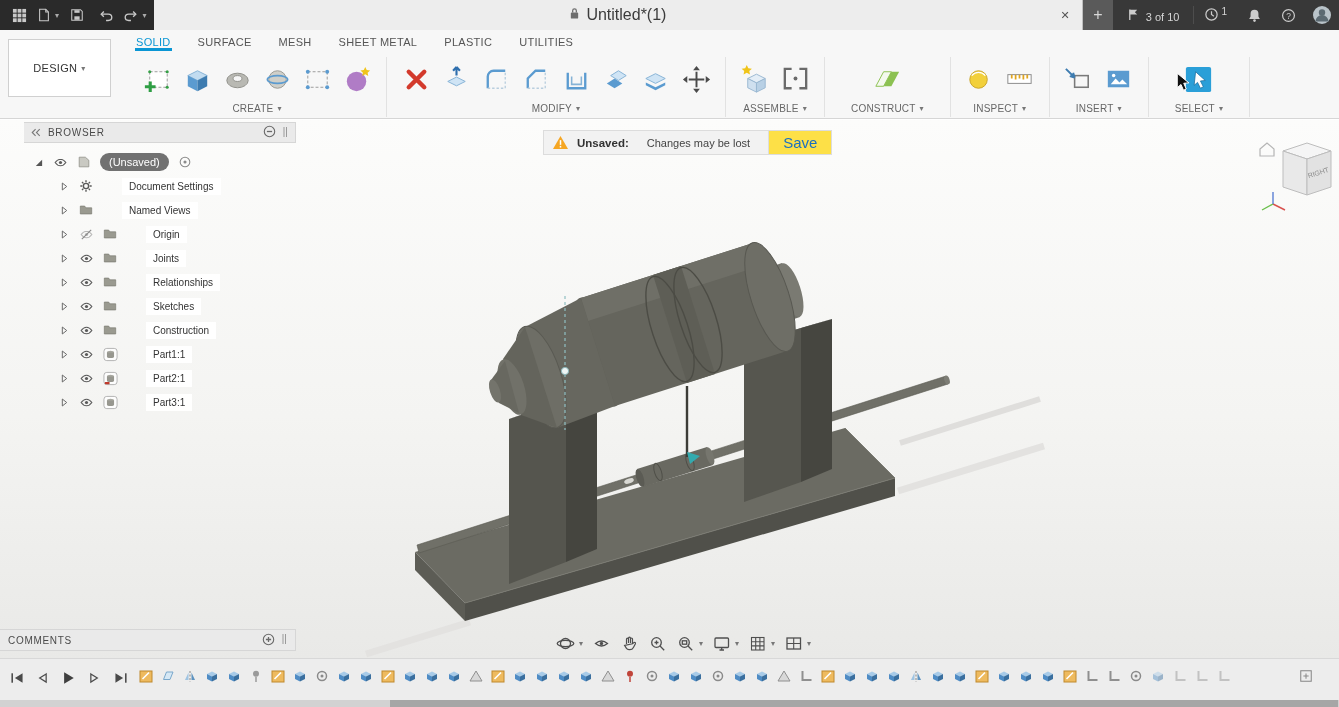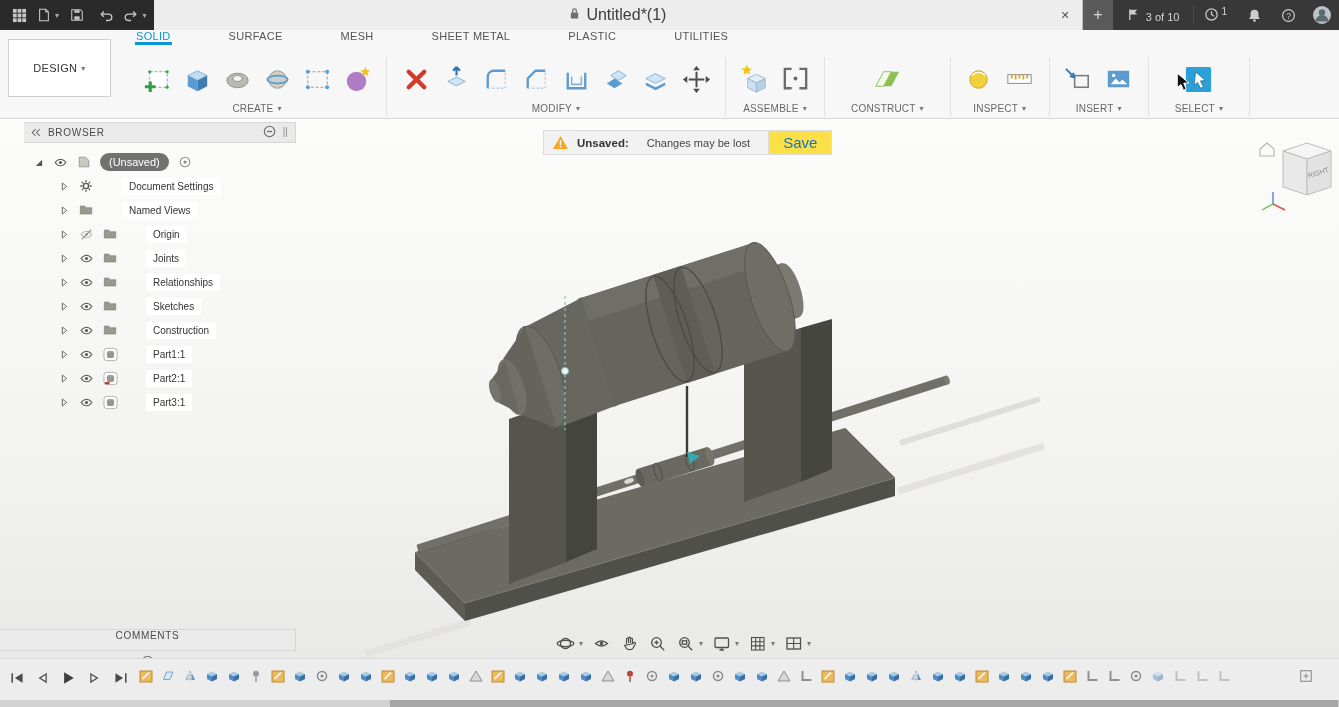--- a/index.html
+++ b/index.html
@@ -20,21 +20,21 @@
   .tb-plus::before{content:"+";color:#d8d8d8;font-size:16px;line-height:1;}
   .tb-docs{display:flex;align-items:flex-end;gap:6px;color:#d5d5d5;font-size:11px;padding:0 14px;}
   .tb-sep{width:1px;height:18px;background:#4d4d4d;align-self:center;}
   .tb-group{display:flex;align-items:center;gap:2px;padding:0 10px;color:#d5d5d5;}
   .tb-group .badge{font-size:10px;position:relative;top:-4px;color:#d5d5d5;}
   .tb-btn2{width:34px;height:30px;display:flex;align-items:center;justify-content:center;}
 
   
   #toolbar{position:relative;height:89px;background:#f7f7f7;border-bottom:1px solid #d6d6d6;}
   #workspace-btn{position:absolute;left:8px;top:9px;width:103px;height:58px;background:#fff;border:1px solid #d0d0d0;display:flex;align-items:center;justify-content:center;font-size:11px;color:#333;letter-spacing:.3px;}
-  #ribbon-tabs{display:flex;gap:56px;margin-left:135px;height:27px;align-items:flex-start;font-size:11px;color:#555;}
+  #ribbon-tabs{display:flex;gap:25px;margin-left:135px;height:27px;align-items:center;font-size:11px;color:#555;}
   .rtab{display:flex;align-items:center;border-bottom:3px solid transparent;letter-spacing:.3px;padding:0 1px;}
   .rtab.active{color:#0a96d4;border-bottom-color:#0a96d4;}
   #ribbon-groups{display:flex;align-items:stretch;margin-left:128px;height:60px;}
   .rgroup{display:flex;flex-direction:column;align-items:center;padding:0 10px;border-right:1px solid #e2e2e2;}
   .rgroup.single{padding:0 26px;}
   .rgroup .icons{display:flex;align-items:center;height:44px;gap:2px;}
   .tool{width:38px;height:38px;display:flex;align-items:center;justify-content:center;border-radius:2px;}
   .glabel{font-size:10px;color:#666;display:flex;align-items:center;height:14px;letter-spacing:.2px;}
   .has-caret::after{content:"\25BE";font-size:8px;color:#777;margin-left:4px;}
   .tb-left .has-caret::after,.tb-right .has-caret::after{color:#aaa;}
@@ -61,21 +61,21 @@
   .brow.root{padding-left:8px;gap:8px;}
   .chev{width:12px;display:flex;justify-content:center;}
   .ricn{width:16px;display:flex;justify-content:center;}
   .blabel{background:rgba(255,255,255,.93);padding:3px 7px;font-size:10px;color:#333;white-space:nowrap;margin-left:20px;}
   .rootchip{background:#717171;color:#fff;padding:3px 9px;font-size:11px;border-radius:9px;}
 
   
   #navbar{position:absolute;left:552px;top:510px;height:26px;display:flex;align-items:center;gap:1px;}
   .navbtn{display:flex;align-items:center;padding:0 4px;height:24px;}
   .nicn{display:flex;}
-  #comments{position:absolute;left:0;top:509px;width:296px;height:22px;background:#eaeaea;border:1px solid #d6d6d6;border-left:none;display:flex;align-items:center;padding:0 8px;gap:7px;flex-direction:column;}
+  #comments{position:absolute;left:0;top:509px;width:296px;height:22px;background:#eaeaea;border:1px solid #d6d6d6;border-left:none;display:flex;align-items:center;padding:0 8px;gap:7px;}
   #comments .ctitle{font-size:10px;color:#4a4a4a;letter-spacing:.7px;}
 
   
   #viewcube{position:absolute;right:0;top:10px;width:82px;height:90px;}
 
   
   #timeline{position:absolute;left:0;bottom:0;width:100%;height:49px;background:#ededed;border-top:1px solid #d8d8d8;}
   .tl-controls{position:absolute;left:6px;top:8px;display:flex;gap:5px;}
   .tl-btn{width:21px;height:21px;display:flex;align-items:center;justify-content:center;}
   .tl-strip{position:absolute;left:138px;top:9px;display:flex;gap:6px;align-items:center;}

